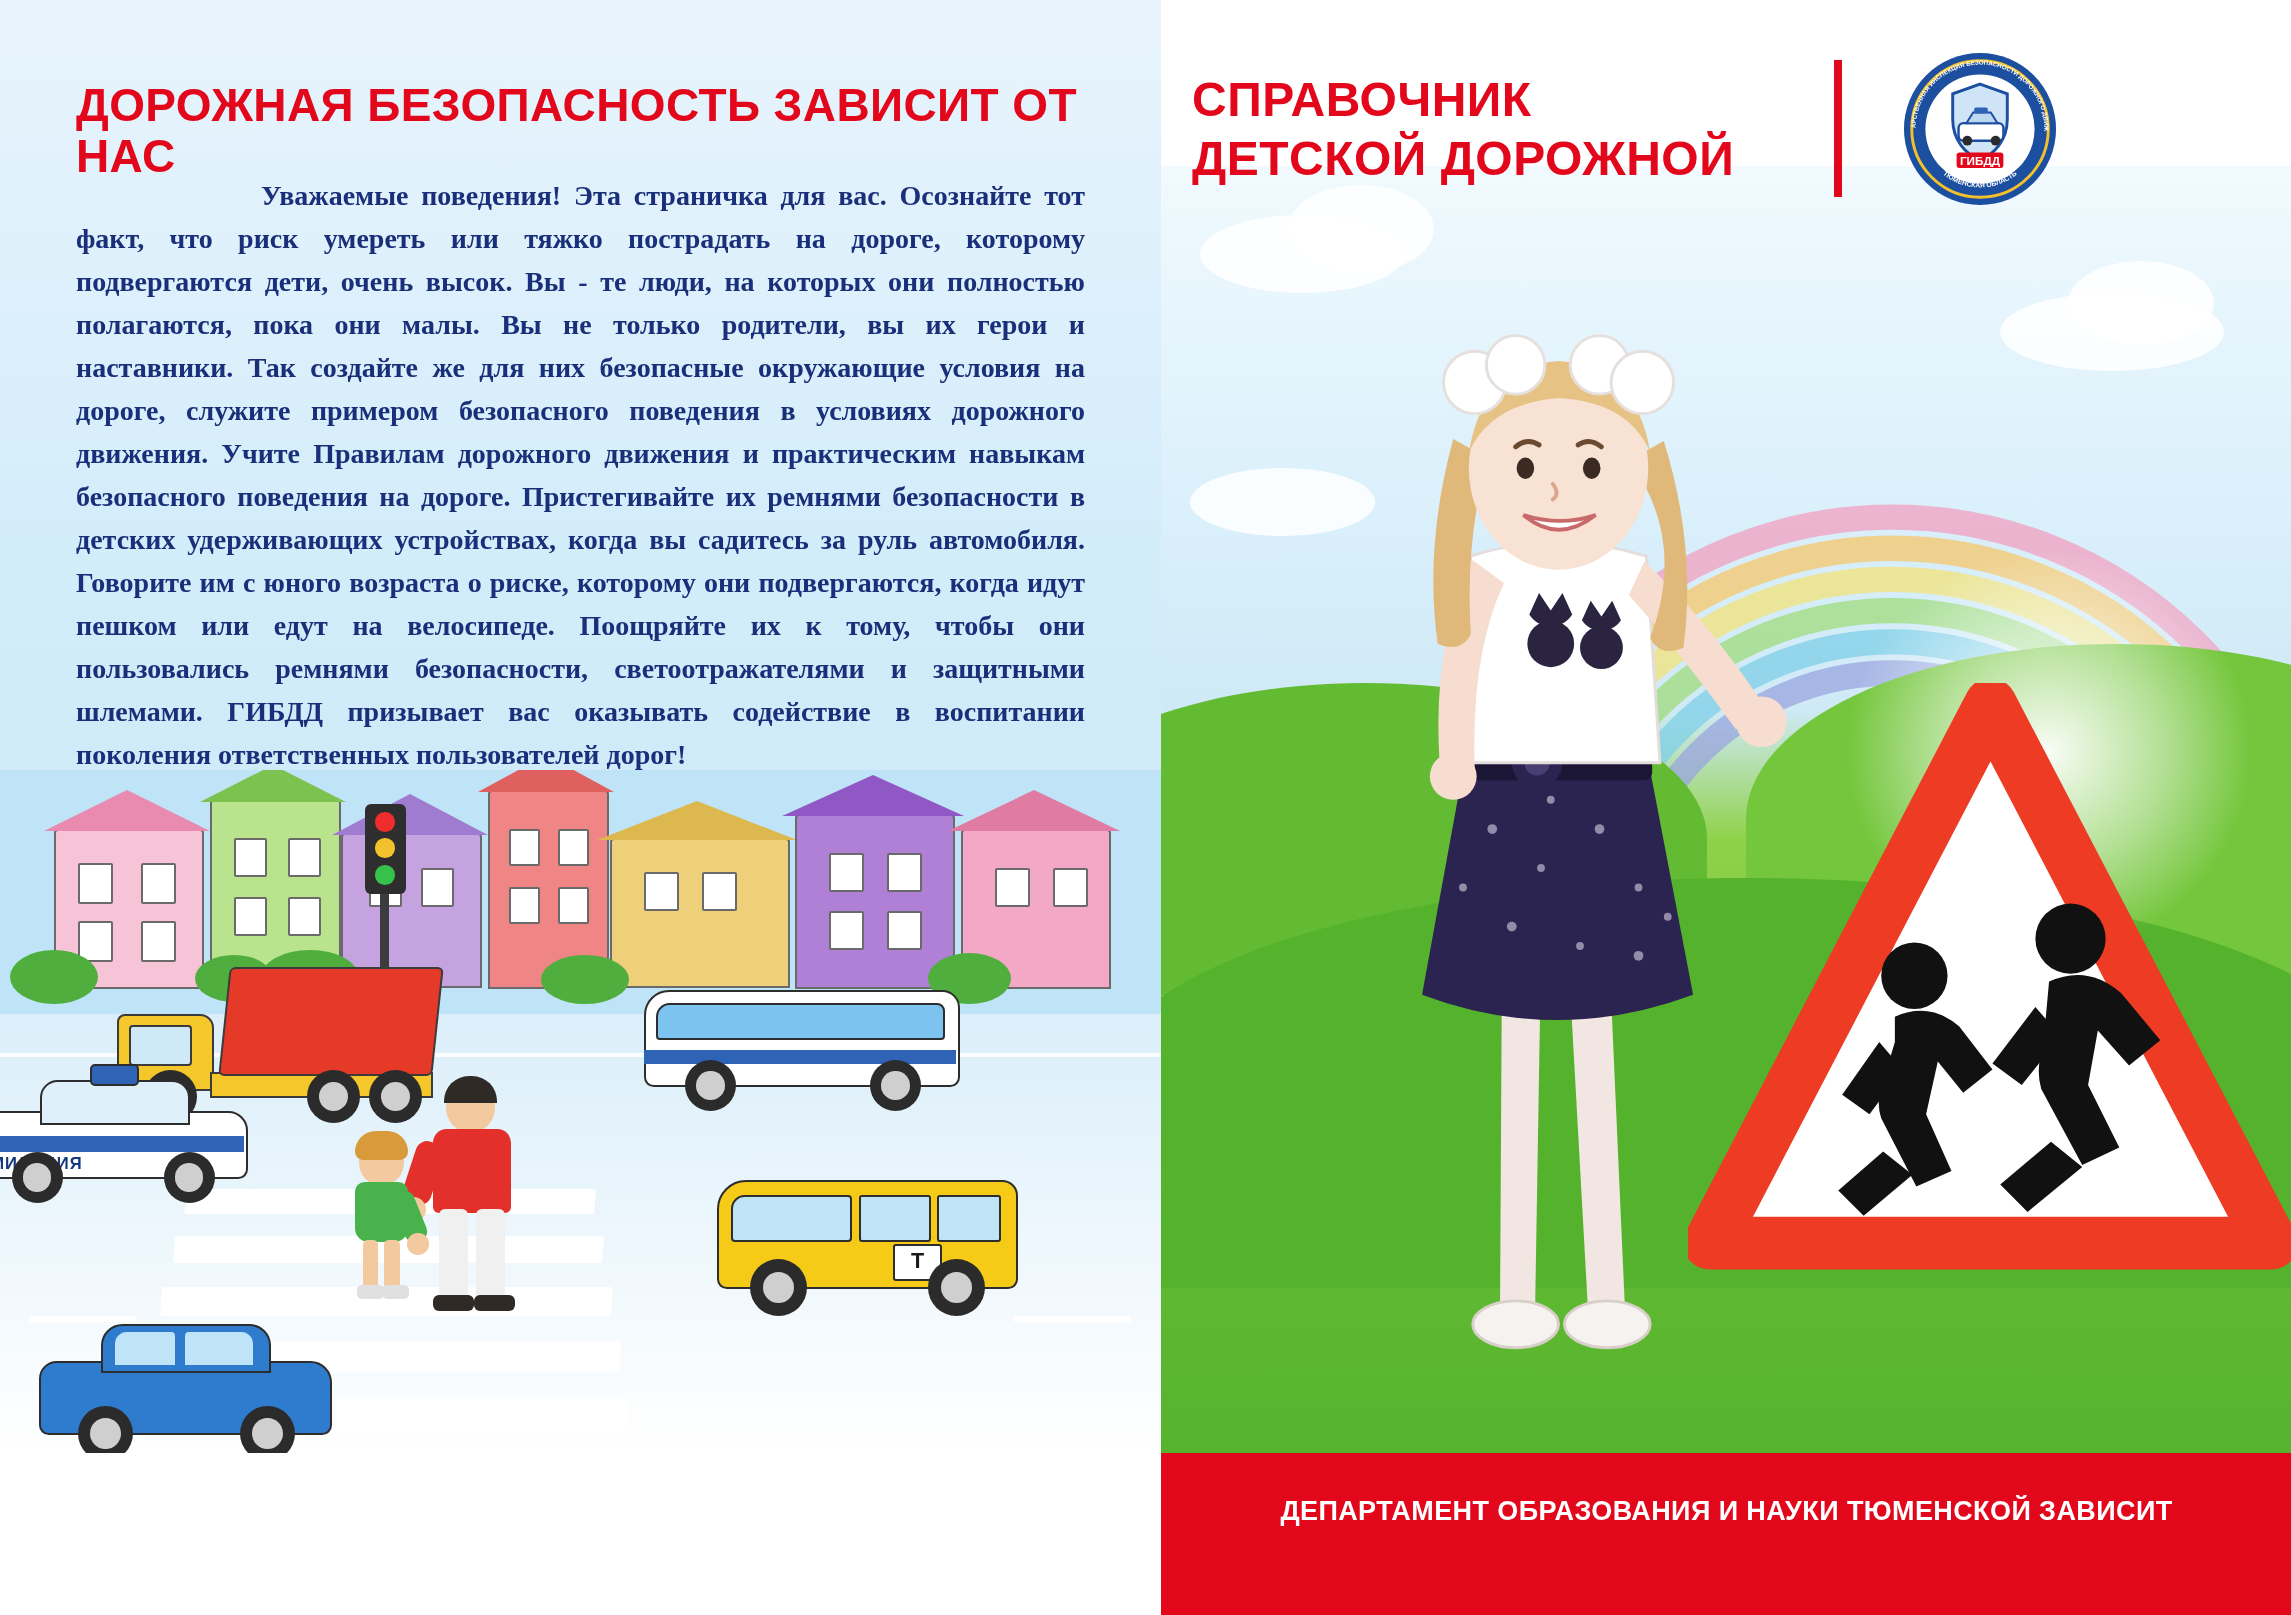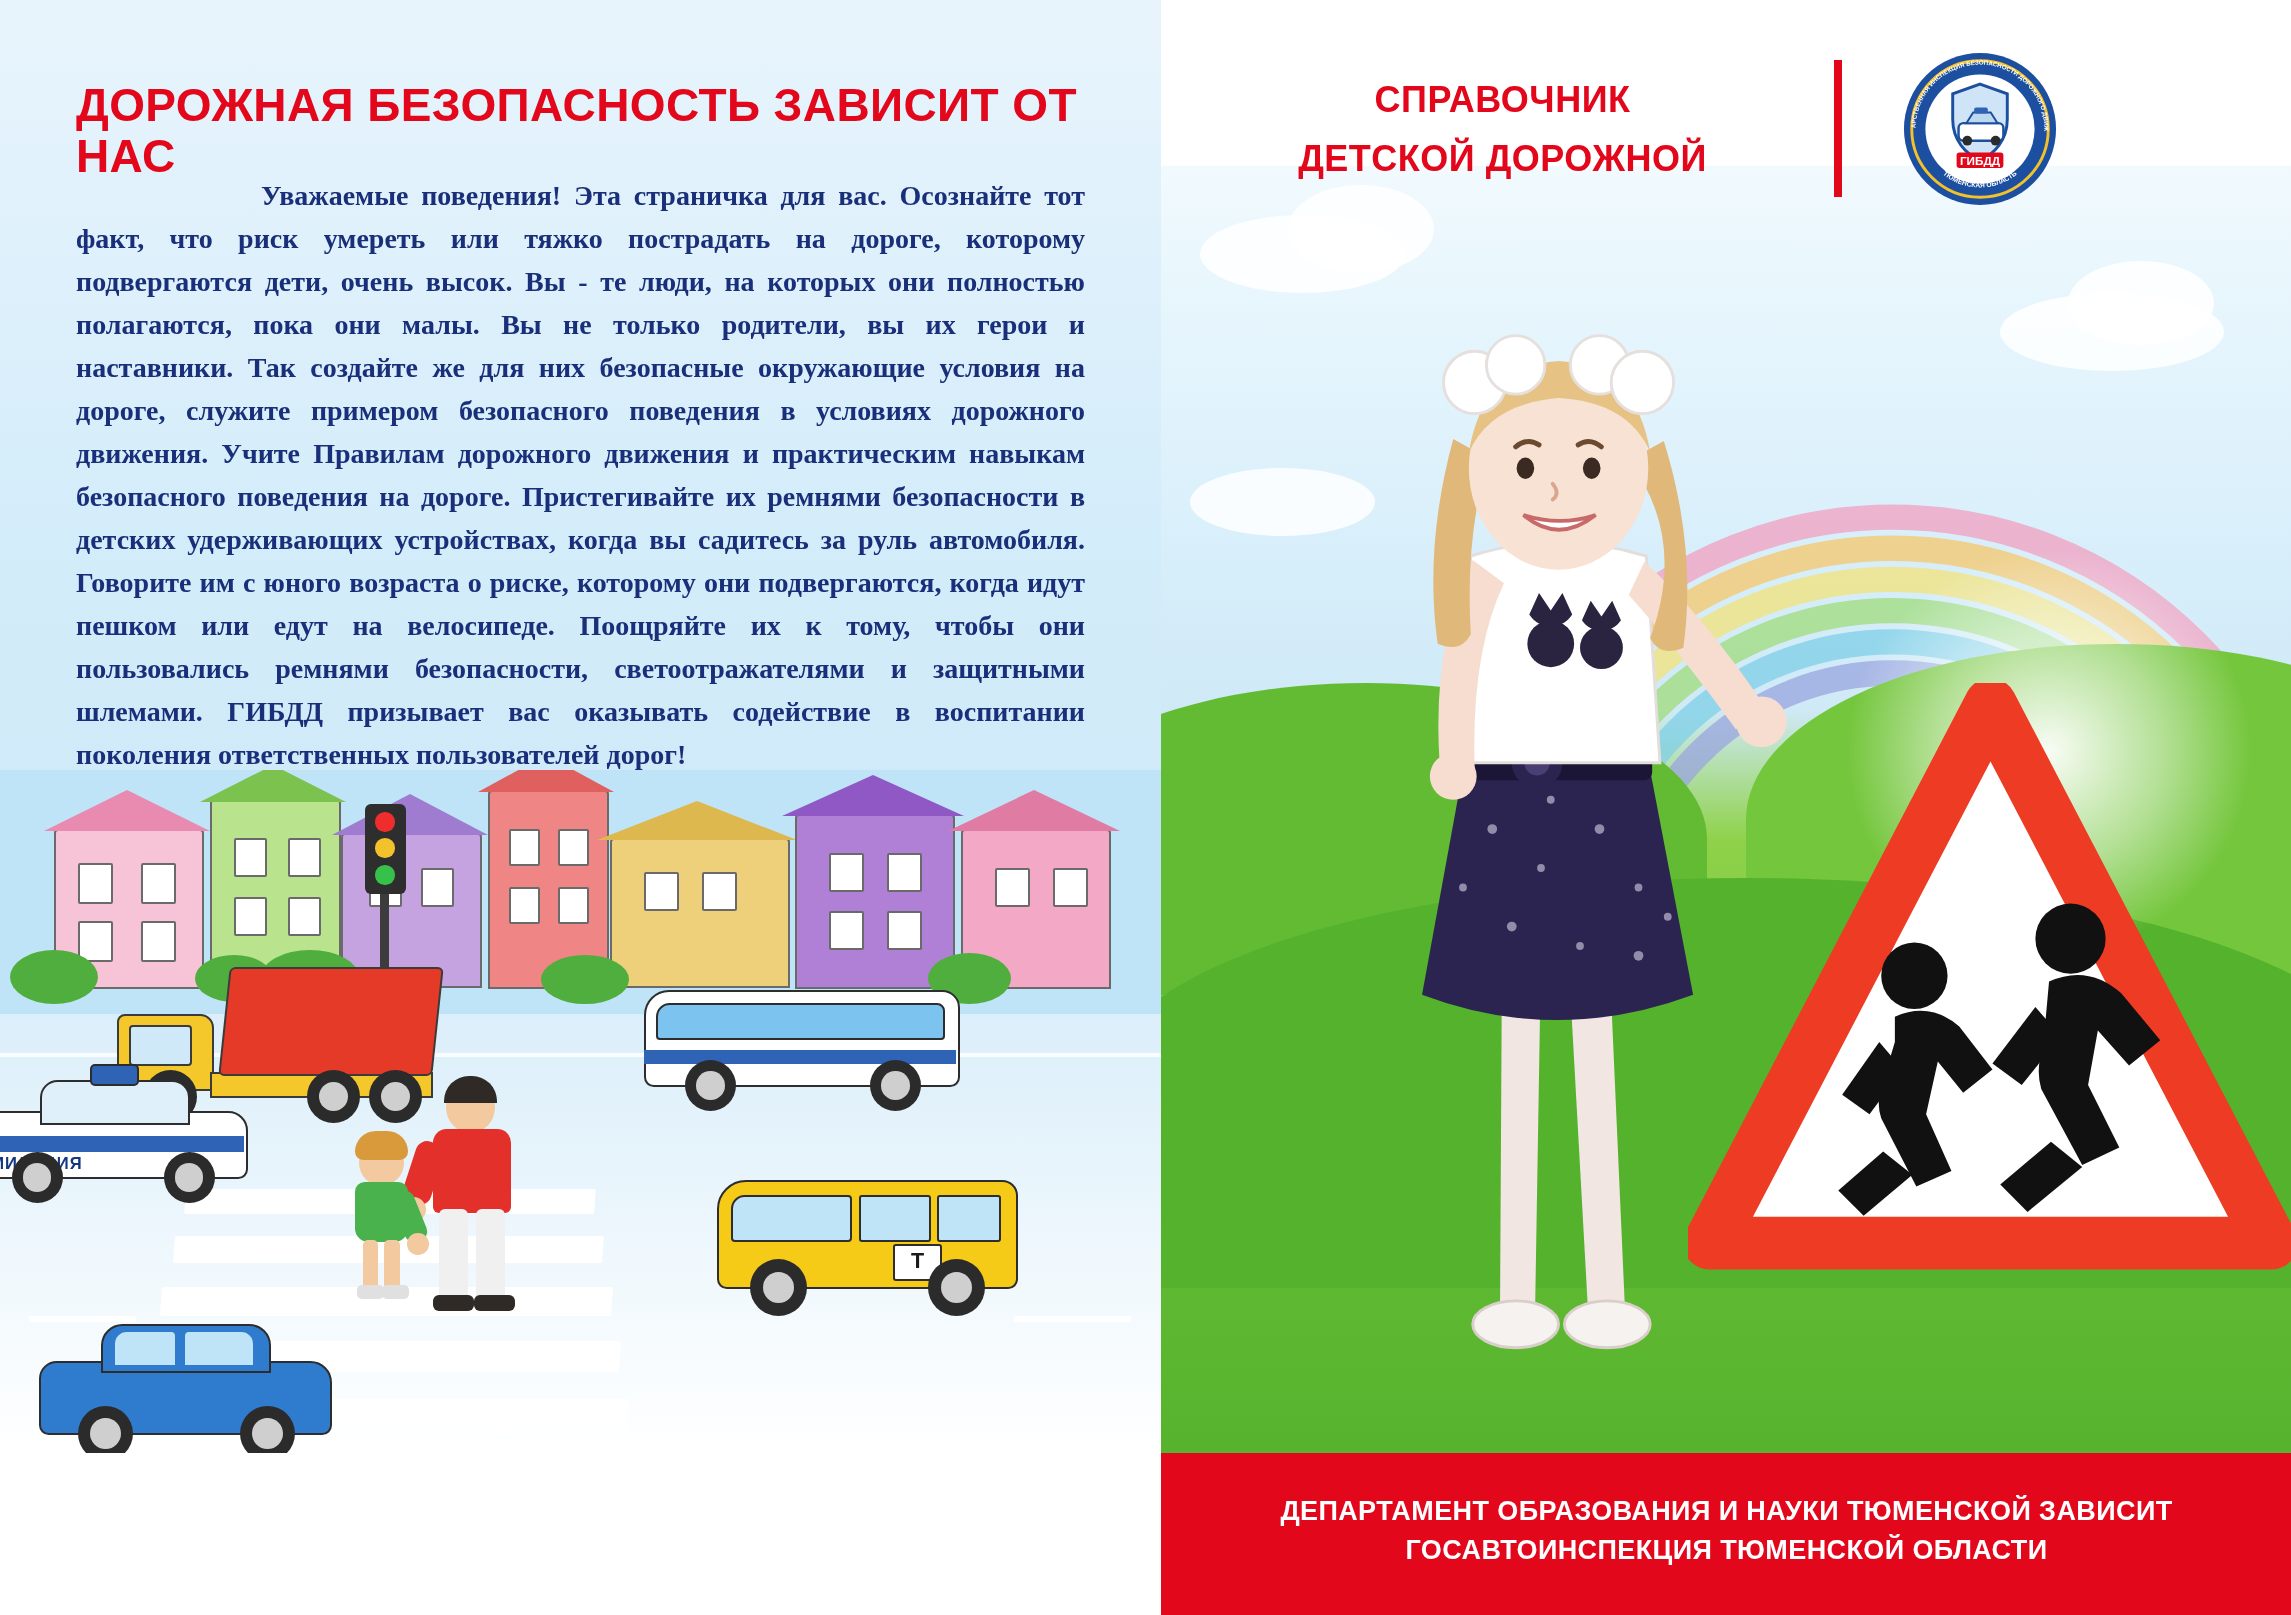--- a/index.html
+++ b/index.html
@@ -33,22 +33,22 @@
   .tl-l{position:absolute;width:19.5px;height:19.5px;border-radius:50%;}
   .person{position:absolute;}
   .banner{position:absolute;left:0;top:1453px;width:1161px;height:162px;background:#e3071c;}
   .banner-txt{position:absolute;left:0;top:45px;width:1161px;text-align:center;color:#ffffff;
      font-weight:bold;font-size:39px;letter-spacing:0.5px;}
 
   
   .right{position:relative;width:1131px;height:1615px;overflow:hidden;
      background:linear-gradient(to bottom,#ffffff 0%,#eaf7fd 16%,#d8effb 34%,#cfe9f6 44%,#8fd24a 52%,#63bb33 74%,#4fae2b 100%);}
   .r-white{position:absolute;left:0;top:0;width:1131px;height:166px;background:#ffffff;}
-  .r-title{position:absolute;left:39px;top:70px;width:605px;color:#e3071c;text-align:center;
-     font-weight:bold;font-size:36px;line-height:59px;letter-spacing:0.5px;}
+  .r-title{position:absolute;left:31px;top:70px;width:605px;color:#e3071c;text-align:left;
+     font-weight:bold;font-size:48px;line-height:59px;letter-spacing:0.5px;}
   .r-divider{position:absolute;left:673px;top:60px;width:7.8px;height:137px;background:#e3071c;}
   .emblem{position:absolute;left:741px;top:51px;width:156px;height:156px;}
   .rainbow{position:absolute;}
   .cloud{position:absolute;background:#ffffff;border-radius:50%;opacity:.85;}
   .hill{position:absolute;border-radius:50% 50% 0 0;}
   .sign-wrap{position:absolute;left:527px;top:683px;width:605px;height:605px;}
   .r-banner{position:absolute;left:0;top:1453px;width:1131px;height:162px;background:#e3071c;}
   .r-banner-txt{position:absolute;left:0;top:39px;width:1131px;text-align:center;color:#ffffff;
      font-weight:bold;font-size:27px;line-height:39px;letter-spacing:0.4px;}
   .girl{position:absolute;left:146px;top:322px;width:507px;height:1131px;}
@@ -370,19 +370,18 @@
           <path d="M370 306 q40 -18 74 12 l40 48 l-32 26 l-32 -36 l-10 56 l32 64 l-38 18 l-42 -78 q-6 -20 2 -44 l6 -66 z"></path>
           <path d="M356 332 l-44 58 l30 22 l40 -50 z"></path>
           <path d="M372 470 l-52 44 l28 28 l56 -46 z"></path>
         </g>
       </svg>
     </div>
 
     <div class="r-banner">
       <div class="r-banner-txt">
         <div>ДЕПАРТАМЕНТ ОБРАЗОВАНИЯ И НАУКИ ТЮМЕНСКОЙ ЗАВИСИТ</div>
-        <div>ГОСАВТОИНСПЕКЦИЯ ТЮМЕНСКОЙ ОБЛАСТИ</div>
       </div>
     </div>
   </div>
 
 </div>
 
 
 </body></html>

